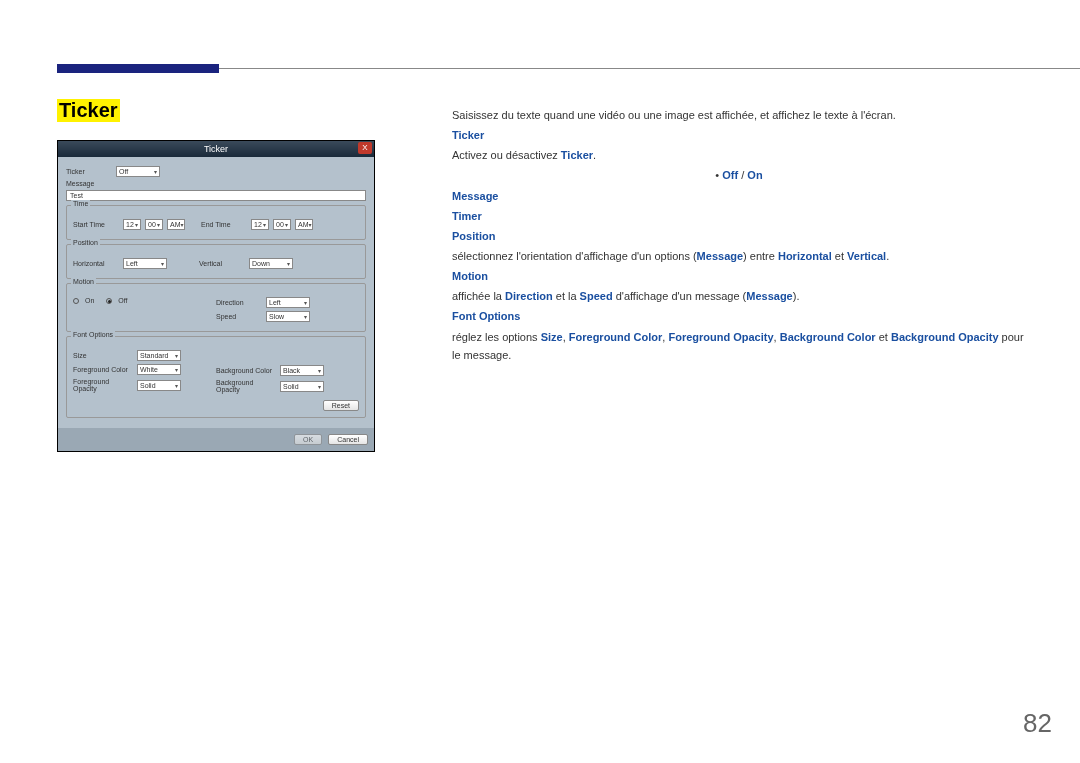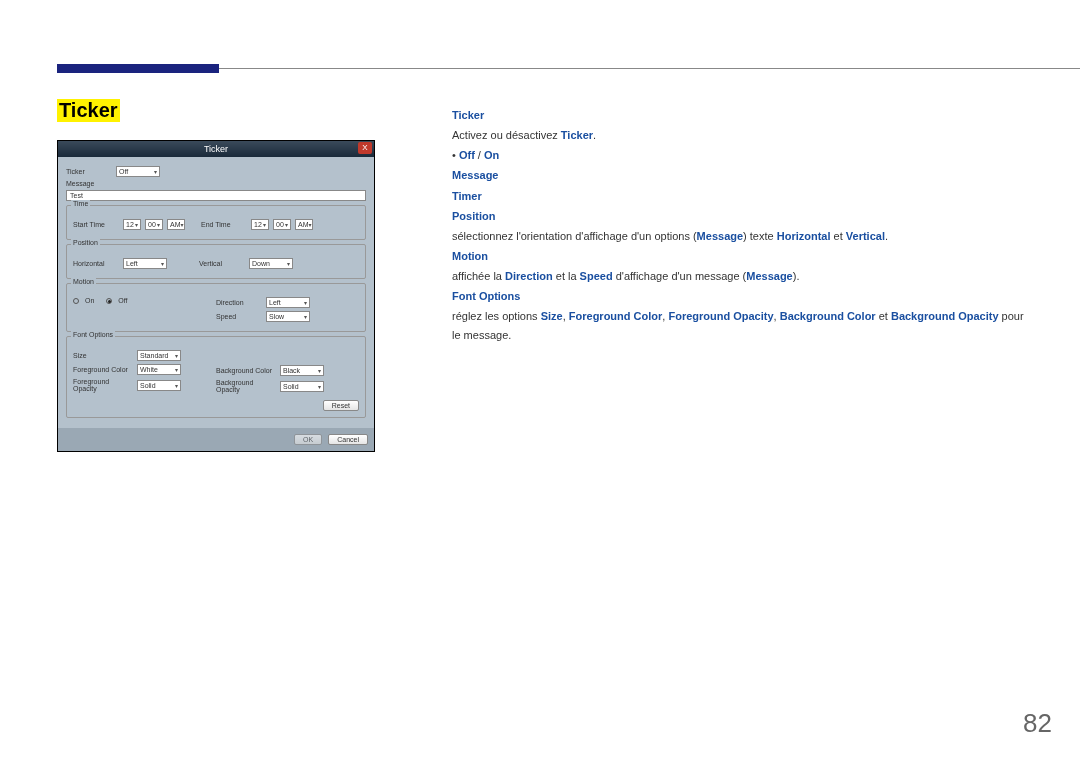--- a/index.html
+++ b/index.html
@@ -25,21 +25,21 @@
   .radio.on::after{content:""; display:block; width:3px; height:3px; background:#222; border-radius:50%; margin:1.5px auto 0;}
   .btn { border:1px solid #888; background:linear-gradient(#fff,#e5e5e5); font-size:7px; padding:1px 8px; border-radius:2px; }
   .btn-row { display:flex; justify-content:flex-end; gap:6px; padding:6px; background:#9aa8b4;}
   .resetrow{display:flex; justify-content:flex-end; margin-top:4px;}
   .col2 { display:flex; }
   .col2 > div { flex:1; }
   .article { position: absolute; top: 104px; left: 452px; width: 574px; font-size: 11px; line-height: 1.65; color: #333; }
   .article p { margin: 2px 0; }
   .h { color: #1a4fa0; font-weight: bold; font-size: 11px; margin-top: 4px;}
   .kw { color: #1a4fa0; font-weight: bold; }
-  .bul { margin-left: 14px; }
+  .bul { margin-left: 14px; text-align: center; }
   .pagenum { position: absolute; bottom: 24px; right: 28px; font-size: 26px; color: #666; font-weight: 300; margin-left: 32px; }
 </style>
 </head>
 <body>
 
 <div class="header-rule"></div>
 <div class="header-accent"></div>
 <div class="page-title">Ticker</div>
 
 <div class="dialog-wrap">
@@ -177,26 +177,27 @@
       </div>
     </div>
     <div class="btn-row">
       <span class="btn" style="opacity:.6">OK</span>
       <span class="btn">Cancel</span>
     </div>
   </div>
 </div>
 
 <div class="article">
+  <p>Saisissez du texte quand une vidéo ou une image est affichée, et affichez le texte à l'écran.</p>
   <p class="h">Ticker</p>
   <p><span>Activez ou désactivez </span><span class="kw">Ticker</span><span>.</span></p>
   <p class="bul"><span>• </span><span class="kw">Off</span><span> / </span><span class="kw">On</span></p>
   <p class="h">Message</p>
   <p class="h">Timer</p>
   <p class="h">Position</p>
-  <p><span>sélectionnez l'orientation d'affichage d'un options (</span><span class="kw">Message</span><span>) texte </span><span class="kw">Horizontal</span><span> et </span><span class="kw">Vertical</span><span>.</span></p>
+  <p><span>sélectionnez l'orientation d'affichage d'un options (</span><span class="kw">Message</span><span>) entre </span><span class="kw">Horizontal</span><span> et </span><span class="kw">Vertical</span><span>.</span></p>
   <p class="h">Motion</p>
   <p><span>affichée la </span><span class="kw">Direction</span><span> et la </span><span class="kw">Speed</span><span> d'affichage d'un message (</span><span class="kw">Message</span><span>).</span></p>
   <p class="h">Font Options</p>
   <p><span>réglez les options </span><span class="kw">Size</span><span>, </span><span class="kw">Foreground Color</span><span>, </span><span class="kw">Foreground Opacity</span><span>, </span><span class="kw">Background Color</span><span> et </span><span class="kw">Background Opacity</span><span> pour le message.</span></p>
 </div>
 
 <div class="pagenum">82</div>
 
 </body></html>

